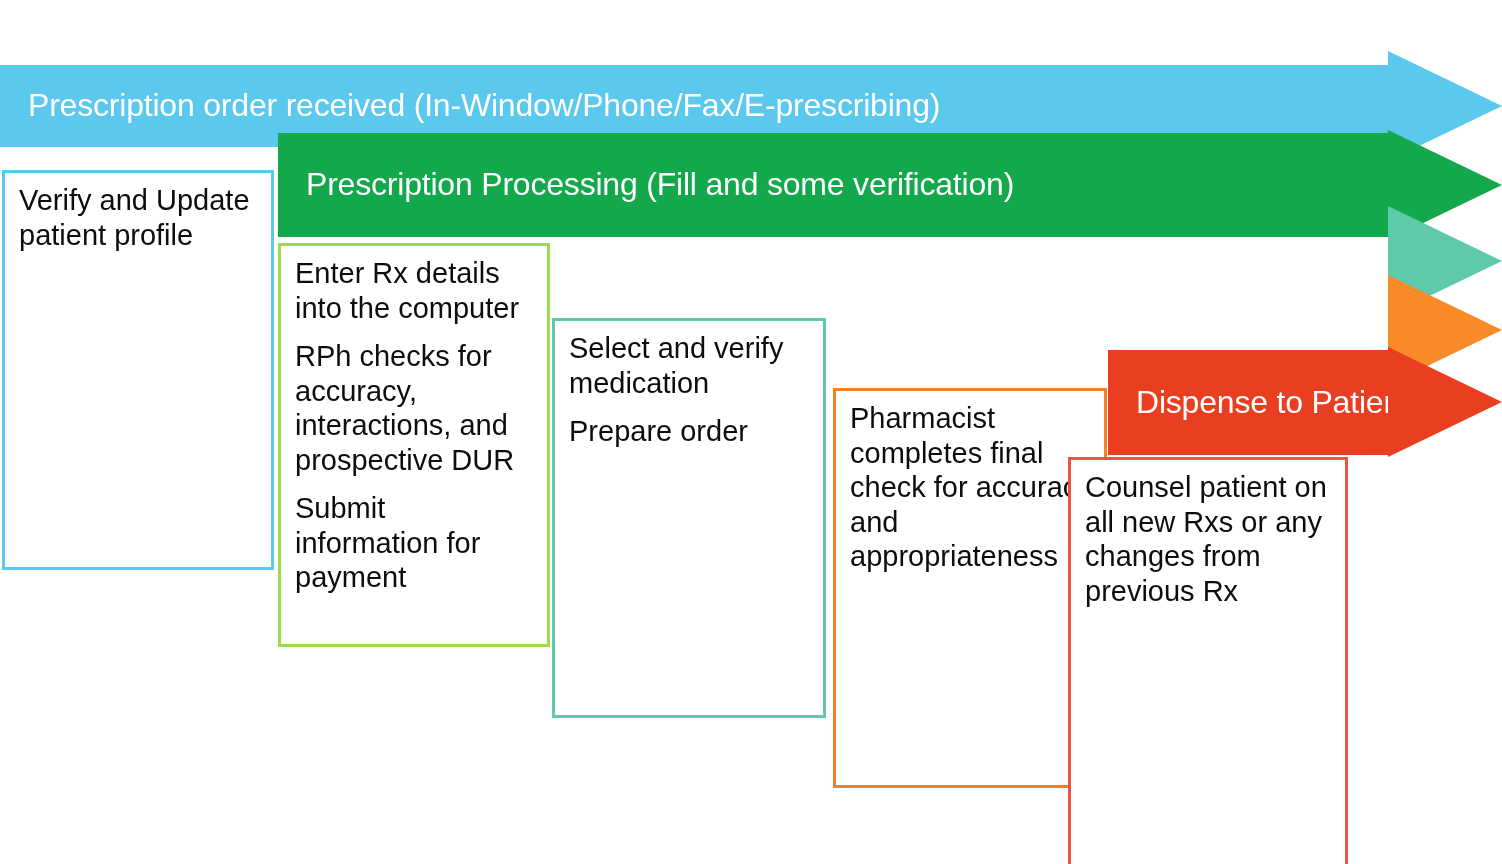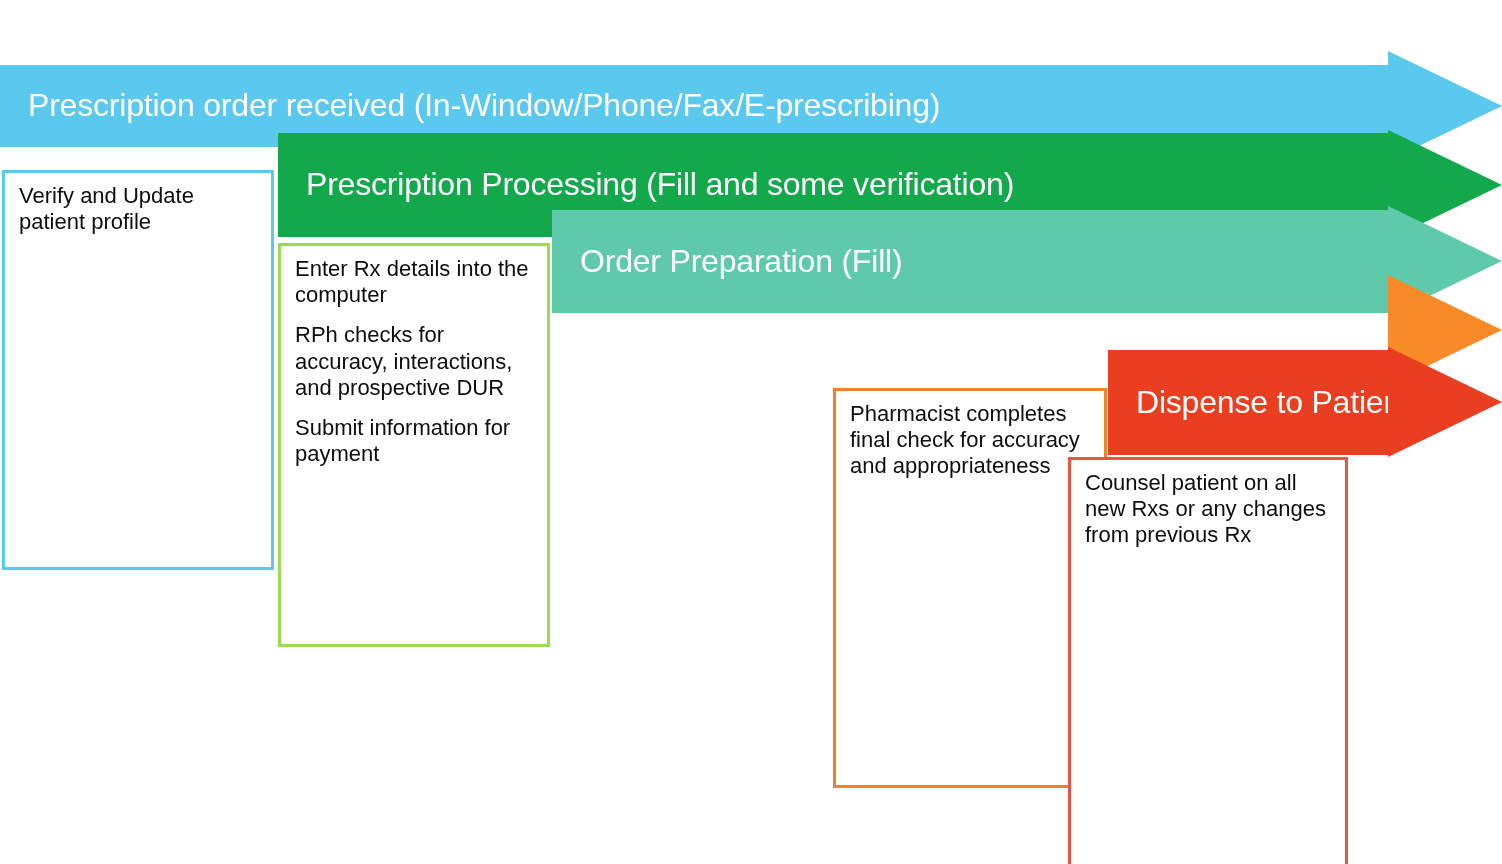--- a/index.html
+++ b/index.html
@@ -59,21 +59,21 @@
     padding: 10px 12px 10px 14px;
     overflow: hidden;
   }
   .detail-list {
     list-style: none;
     margin: 0;
     padding: 0;
   }
   .detail-list li {
     color: #0d0d0d;
-    font-size: 22px;
+    font-size: 29px;
     line-height: 1.19;
     margin: 0 0 14px 0;
     word-wrap: break-word;
   }
   .detail-list li:last-child { margin-bottom: 0; }
 </style>
 </head>
 <body>
 
 <div id="stage">
@@ -105,28 +105,31 @@
 
   <div class="detail-box" style="left:278px; top:243px; width:272px; height:404px; border-color:#9BDB4D;">
     <ul class="detail-list">
       <li>Enter Rx details into the computer</li>
       <li>RPh checks for accuracy, interactions, and prospective DUR</li>
       <li>Submit information for payment</li>
     </ul>
   </div>
 
   <div class="stage-arrow" style="left:552px; top:210px; width:950px; height:103px;">
-    <div class="arrow-body" style="width:838px; background:#5FC9AC;">
-      <span class="arrow-label">Order Preparation (Fill)</span>
-    </div>
     <svg class="arrow-head" style="left:836px; width:114px; height:218px; top:51px; transform:translateY(-50%);" viewBox="0 0 114 218" preserveAspectRatio="none">
       <polygon points="0,54 0,164 114,109" fill="#5FC9AC"></polygon>
     </svg>
   </div>
 
+  <div class="detail-box" style="left:552px; top:318px; width:274px; height:400px; border-color:#5FC9AC;">
+    <ul class="detail-list">
+      <li>Select and verify medication</li>
+      <li>Prepare order</li>
+    </ul>
+  </div>
 
   <div class="stage-arrow" style="left:833px; top:279px; width:669px; height:103px;">
     <svg class="arrow-head" style="left:555px; width:114px; height:218px; top:51px; transform:translateY(-50%);" viewBox="0 0 114 218" preserveAspectRatio="none">
       <polygon points="0,54 0,164 114,109" fill="#F98A28"></polygon>
     </svg>
   </div>
 
   <div class="detail-box" style="left:833px; top:388px; width:274px; height:400px; border-color:#F2812A;">
     <ul class="detail-list">
       <li>Pharmacist completes final check for accuracy and appropriateness</li>

